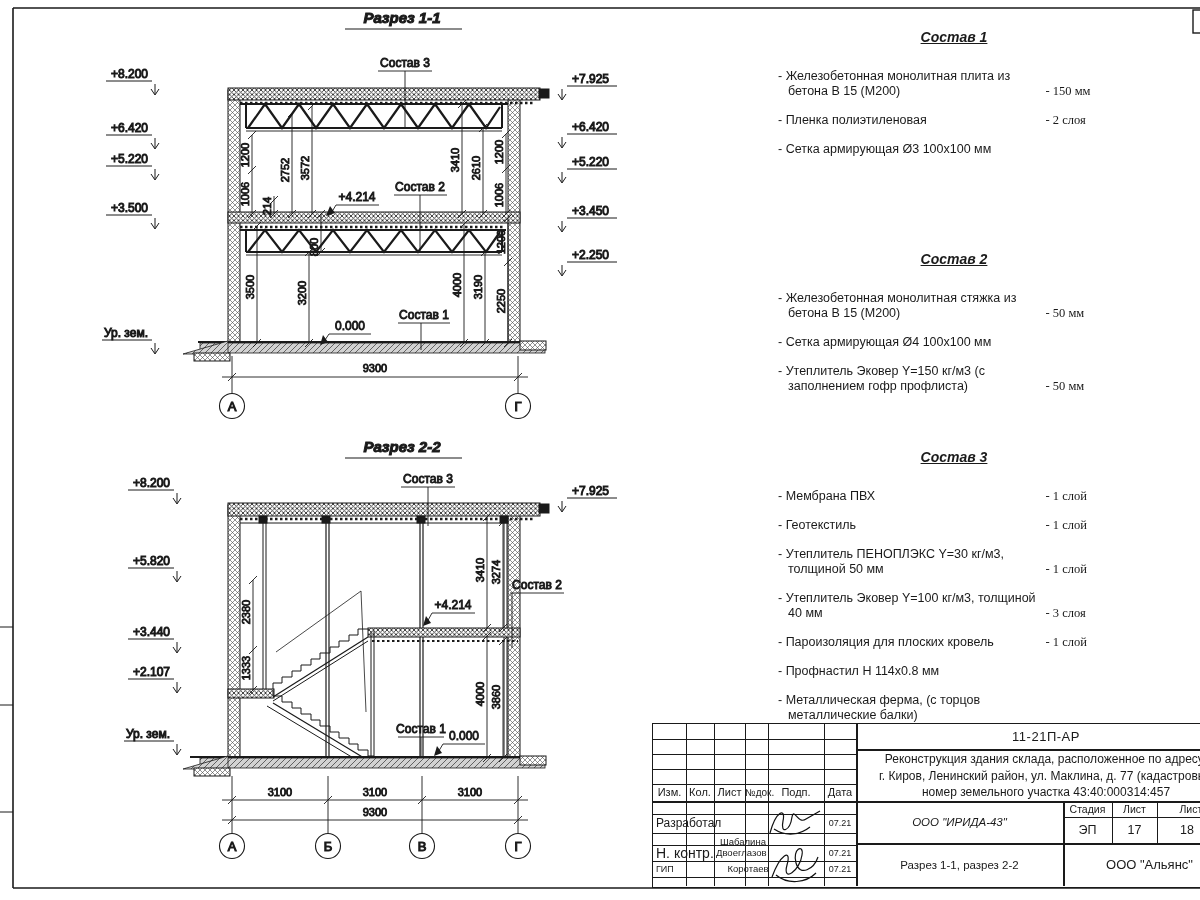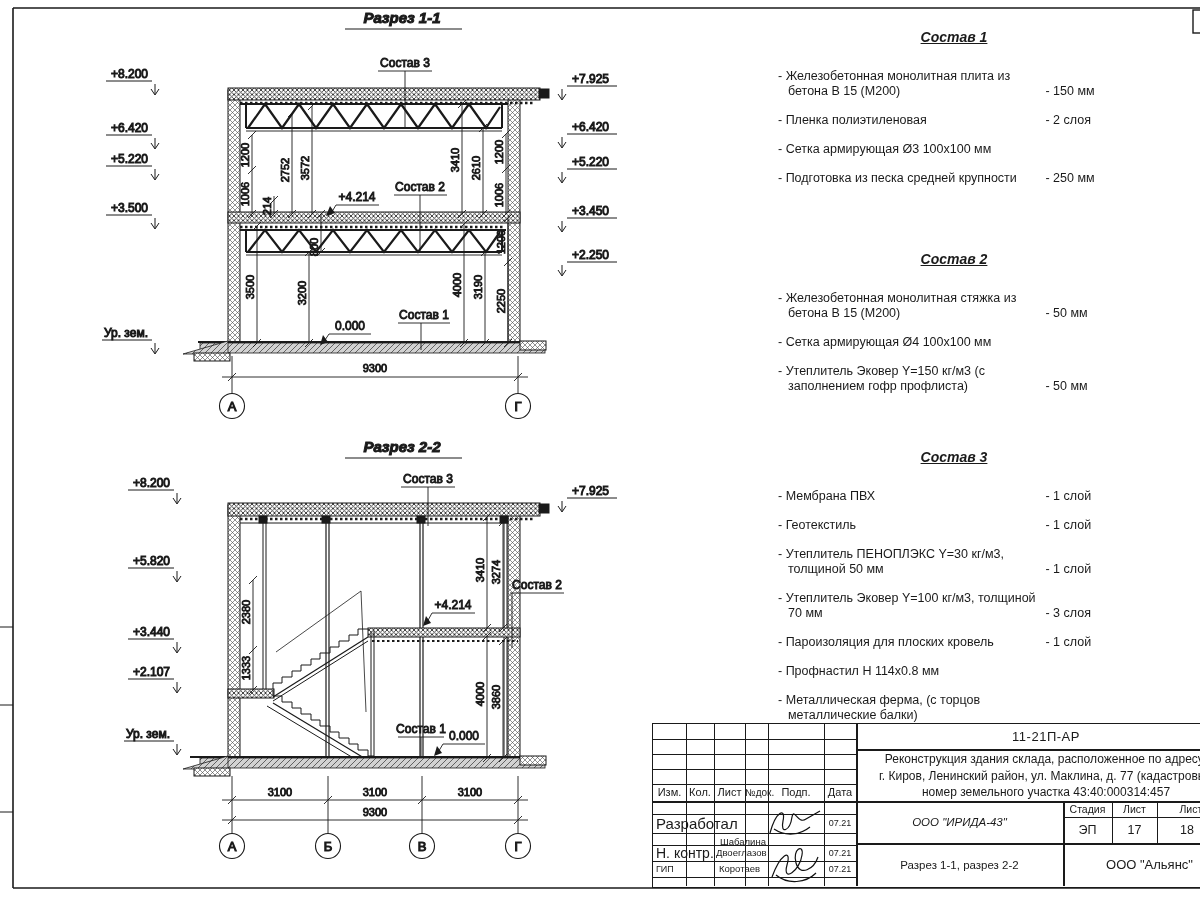--- a/index.html
+++ b/index.html
@@ -9,21 +9,21 @@
   .ttl{font-size:15px;font-weight:bold;font-style:italic;text-anchor:middle;}
   .lbl{font-size:12px;text-anchor:middle;}
   .elev{font-size:12px;}
   .dimt{font-size:11px;text-anchor:middle;}
   .axis{font-size:13px;text-anchor:middle;}
   .comp{position:absolute;width:352px;font-size:12.5px;line-height:15px;}
   .ctitle{font-style:italic;font-weight:bold;text-decoration:underline;
           text-align:center;font-size:14px;margin-bottom:24px;}
   .crow{display:flex;justify-content:space-between;align-items:flex-end;margin-top:14px;}
   .ctext{width:262px;padding-left:10px;text-indent:-10px;}
-  .cval{width:86px;white-space:nowrap;}
+  .cval{width:86px;white-space:nowrap;font-family:Liberation Serif, serif;}
   #titleblock{position:absolute;left:652px;top:723px;width:583px;height:165px;
               border:1.6px solid #1a1a1a;box-sizing:border-box;font-size:11px;}
   .tl{position:absolute;background:#1a1a1a;}
   .tb{position:absolute;text-align:center;overflow:visible;white-space:nowrap;}
 </style>
 </head>
 <body>
 
 
 
@@ -341,24 +341,20 @@
       <div class="cval">- 150 мм</div>
     </div>
   <div class="crow">
       <div class="ctext">- Пленка полиэтиленовая</div>
       <div class="cval">-  2 слоя</div>
     </div>
   <div class="crow">
       <div class="ctext">- Сетка армирующая Ø3 100х100 мм</div>
       <div class="cval"></div>
     </div>
-  <div class="crow">
-      <div class="ctext">- Подготовка из песка средней крупности</div>
-      <div class="cval">- 250 мм</div>
-    </div>
 </div>
 
 <div class="comp" style="left:778px;top:252px">
   <div class="ctitle">Состав 2</div>
   <div class="crow">
       <div class="ctext">- Железобетонная  монолитная стяжка из бетона В 15 (М200)</div>
       <div class="cval">- 50 мм</div>
     </div>
   <div class="crow">
       <div class="ctext">- Сетка армирующая Ø4 100х100 мм</div>
@@ -378,21 +374,21 @@
     </div>
   <div class="crow">
       <div class="ctext">- Геотекстиль</div>
       <div class="cval">- 1 слой</div>
     </div>
   <div class="crow">
       <div class="ctext">- Утеплитель ПЕНОПЛЭКС Y=30 кг/м3, толщиной 50 мм</div>
       <div class="cval">- 1 слой</div>
     </div>
   <div class="crow">
-      <div class="ctext">- Утеплитель Эковер Y=100 кг/м3, толщиной 70 мм</div>
+      <div class="ctext">- Утеплитель Эковер Y=100 кг/м3, толщиной 40 мм</div>
       <div class="cval">- 3 слоя</div>
     </div>
   <div class="crow">
       <div class="ctext">- Пароизоляция для плоских кровель</div>
       <div class="cval">- 1 слой</div>
     </div>
   <div class="crow">
       <div class="ctext">- Профнастил Н 114х0.8 мм</div>
       <div class="cval"></div>
     </div>
@@ -428,28 +424,28 @@
   <div class="tl" style="left:504px;top:77px;width:1px;height:42px"></div>
   <div class="tl" style="left:203px;top:119px;width:380px;height:1.6px"></div>
 
   <div class="tb" style="left:0;top:60px;width:33px;height:17px;line-height:17px;font-size:11px">Изм.</div>
   <div class="tb" style="left:33px;top:60px;width:28px;height:17px;line-height:17px;font-size:11px">Кол.</div>
   <div class="tb" style="left:61px;top:60px;width:31px;height:17px;line-height:17px;font-size:11px">Лист</div>
   <div class="tb" style="left:92px;top:60px;width:23px;height:17px;line-height:17px;font-size:10px">№док.</div>
   <div class="tb" style="left:115px;top:60px;width:56px;height:35px;line-height:17px;font-size:11px">Подп.</div>
   <div class="tb" style="left:171px;top:60px;width:32px;height:17px;line-height:17px;font-size:11px">Дата</div>
 
-  <div class="tb" style="left:3px;top:90px;width:60px;height:19px;line-height:19px;font-size:15px;text-align:left">Разработал</div>
+  <div class="tb" style="left:3px;top:90px;width:60px;height:19px;line-height:19px;font-size:12px;text-align:left">Разработал</div>
   <div class="tb" style="left:63px;top:108px;width:54px;height:19px;line-height:19px;font-size:9.5px;text-align:center">Шабалина</div>
   <div class="tb" style="left:171px;top:90px;width:32px;height:19px;line-height:19px;font-size:9px">07.21</div>
   <div class="tb" style="left:3px;top:121px;width:60px;height:16px;line-height:16px;font-size:14px;text-align:left">Н. контр.</div>
   <div class="tb" style="left:63px;top:121px;width:58px;height:16px;line-height:16px;font-size:9.5px;text-align:left">Двоеглазов</div>
   <div class="tb" style="left:171px;top:121px;width:32px;height:16px;line-height:16px;font-size:9px">07.21</div>
   <div class="tb" style="left:3px;top:137px;width:60px;height:16px;line-height:16px;font-size:9px;text-align:left">ГИП</div>
-  <div class="tb" style="left:66px;top:137px;width:58px;height:16px;line-height:16px;font-size:9.5px;text-align:left">Коротаев</div>
+  <div class="tb" style="left:66px;top:137px;width:58px;height:16px;line-height:16px;font-size:9.5px;text-align:center">Коротаев</div>
   <div class="tb" style="left:171px;top:137px;width:32px;height:16px;line-height:16px;font-size:9px">07.21</div>
 
   <svg style="position:absolute;left:113px;top:79px" width="58" height="38">
     <path d="M4,30 C10,8 20,4 17,18 C14,32 24,28 26,14 C28,4 32,22 40,16 L54,8 M8,26 C20,34 34,32 44,24" fill="none" stroke="#111" stroke-width="1.2"></path>
   </svg>
   <svg style="position:absolute;left:113px;top:117px" width="58" height="44">
     <path d="M6,36 C14,14 26,6 21,24 C16,42 34,30 36,14 C38,2 26,8 30,22 C34,36 48,28 52,16 M10,34 C22,44 40,42 50,32" fill="none" stroke="#111" stroke-width="1.2"></path>
   </svg>
 
   <div class="tb" style="left:203px;top:0;width:380px;height:25px;line-height:25px;font-size:13px;letter-spacing:.5px">11-21П-АР</div>

